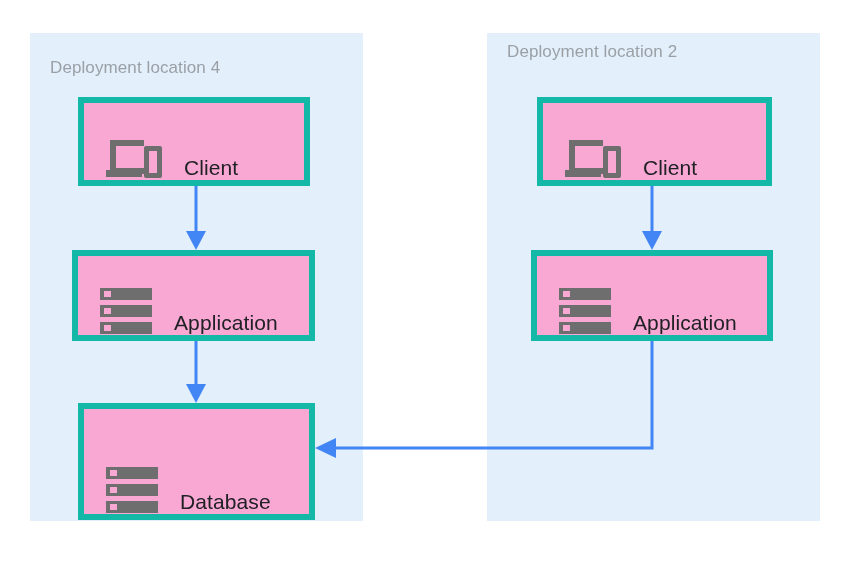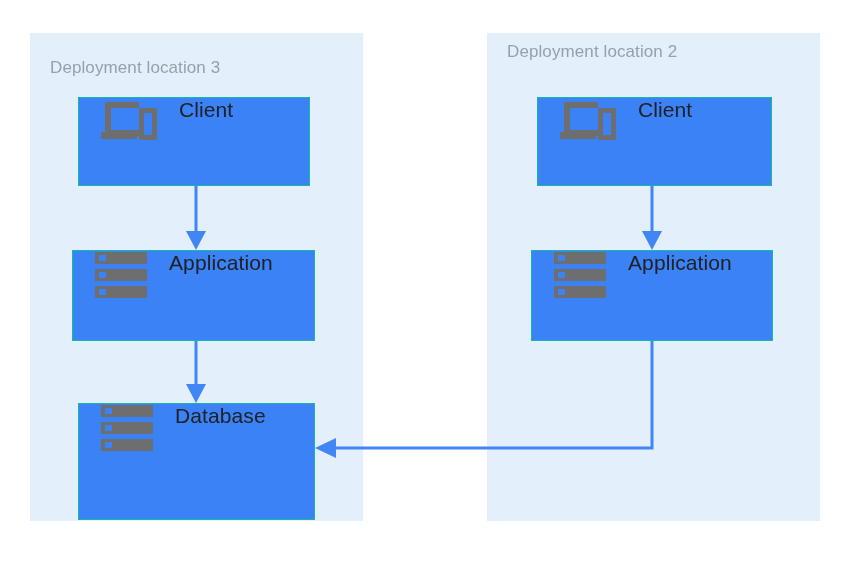--- a/index.html
+++ b/index.html
@@ -6,42 +6,42 @@
   body{width:856px;height:574px;position:relative;overflow:hidden;
        font-family:"Liberation Sans",sans-serif;}
   #stage{position:absolute;left:0;top:0;width:856px;height:574px;}
   .panel{position:absolute;background:#E3EFFB;}
   #panel-1{left:30px;top:33px;width:333px;height:488px;}
   #panel-2{left:487px;top:33px;width:333px;height:488px;}
   .panel-title{position:absolute;color:#9AA0A6;font-size:17px;
                letter-spacing:.1px;white-space:nowrap;}
   #panel-1-title{left:50px;top:58px;}
   #panel-2-title{left:507px;top:42px;}
-  .node{position:absolute;background:#3b82f6;border:1px solid #14b8a6;
-        box-sizing:border-box;display:flex;align-items:flex-start;}
+  .node{position:absolute;background:#f9a8d4;border:6px solid #14b8a6;
+        box-sizing:border-box;display:flex;align-items:flex-end;}
   .node-icon{flex:0 0 auto;margin-left:22px;display:block;}
   .node-label{margin-left:22px;color:#202124;font-size:21px;
               letter-spacing:.1px;white-space:nowrap;}
   #node-client-1{left:78px;top:97px;width:232px;height:89px;}
   #node-app-1{left:72px;top:250px;width:243px;height:91px;}
   #node-db-1{left:78px;top:403px;width:237px;height:117px;}
   #node-client-2{left:537px;top:97px;width:235px;height:89px;}
   #node-app-2{left:531px;top:250px;width:242px;height:91px;}
   #connectors{position:absolute;left:0;top:0;width:856px;height:574px;
               overflow:visible;pointer-events:none;}
 </style>
 </head>
 <body>
 
 <div id="stage">
 
   <div class="panel" id="panel-1"></div>
   <div class="panel" id="panel-2"></div>
 
-  <div class="panel-title" id="panel-1-title">Deployment location 3</div>
+  <div class="panel-title" id="panel-1-title">Deployment location 4</div>
   <div class="panel-title" id="panel-2-title">Deployment location 2</div>
 
   <svg id="connectors" viewBox="0 0 856 574" xmlns="http://www.w3.org/2000/svg">
     <g fill="#4285F4" stroke="#4285F4">
       <g>
         <line x1="196" y1="186" x2="196" y2="233" stroke-width="3"></line>
         <path d="M 186 231 L 206 231 L 196 250 Z" stroke="none"></path>
       </g>
       <g>
         <line x1="196" y1="341" x2="196" y2="386" stroke-width="3"></line>

